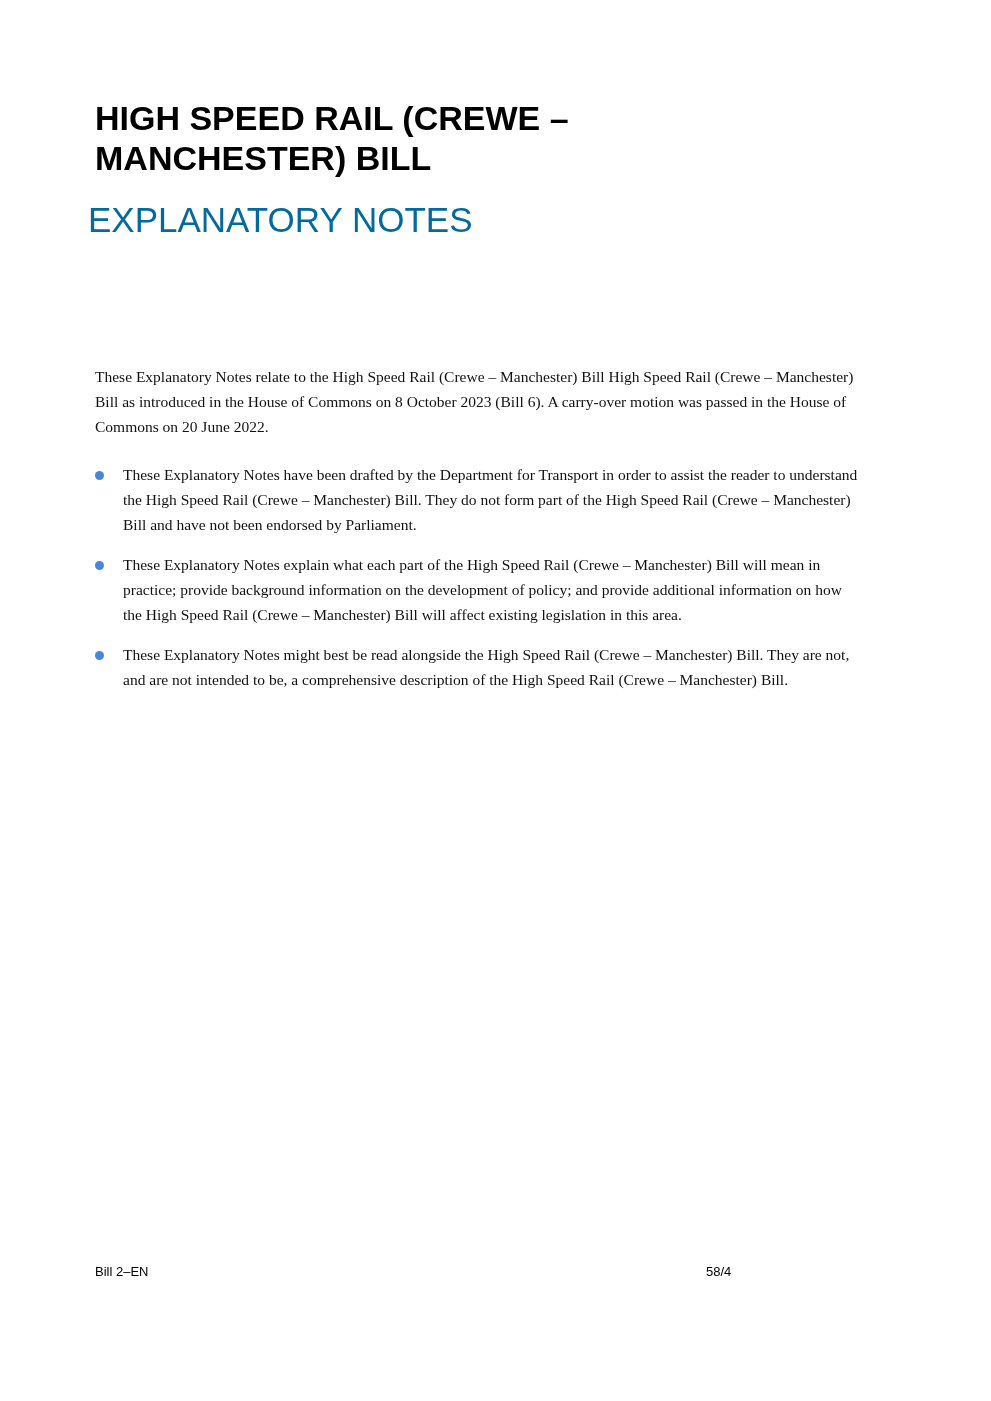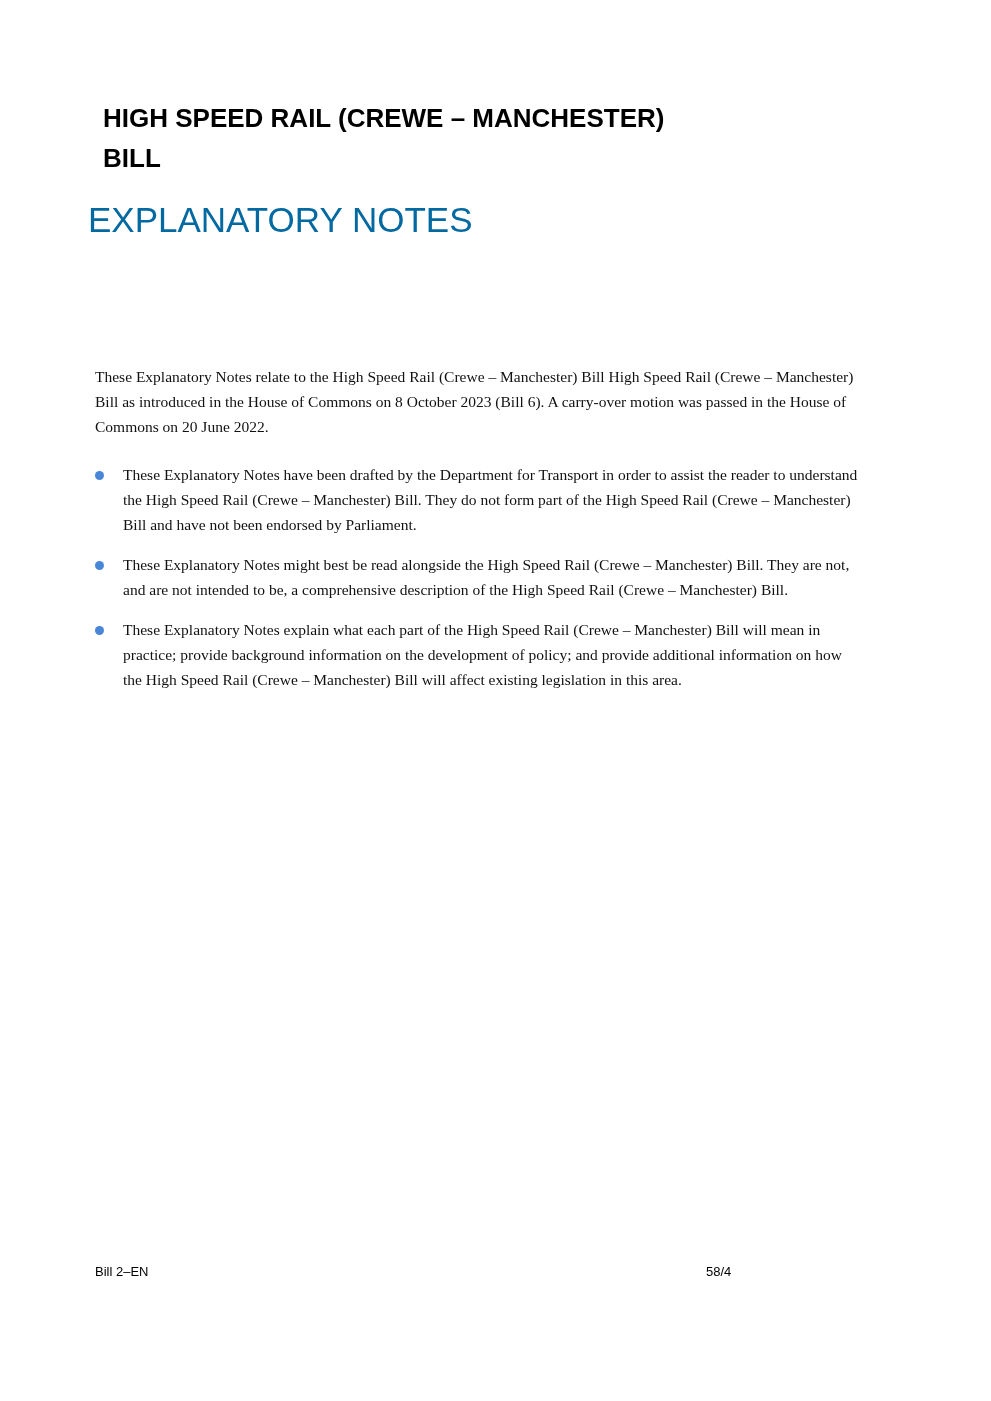--- a/index.html
+++ b/index.html
@@ -1,21 +1,21 @@
 <!DOCTYPE html>
 <html><head>
   <meta charset="utf-8">
   <style>
     html, body { margin: 0; padding: 0; background: #ffffff; }
     body { width: 991px; height: 1401px; position: relative; overflow: hidden; }
     .page { position: absolute; left: 0; top: 0; width: 991px; height: 1401px; background: #fff; }
     .title {
-      position: absolute; left: 103px; top: 98px; width: 600px;
+      position: absolute; left: 95px; top: 98px; width: 600px;
       font-family: "Liberation Sans", sans-serif; font-weight: bold;
-      font-size: 26px; line-height: 40px; color: #000; margin: 0;
+      font-size: 34px; line-height: 40px; color: #000; margin: 0;
     }
     .subtitle {
       position: absolute; left: 88px; top: 199px;
       font-family: "Liberation Sans", sans-serif; font-weight: normal;
       font-size: 35px; line-height: 42px; color: #0369a1; margin: 0;
     }
     .section-heading {
       position: absolute; left: 95px; top: 310px;
       font-family: "Liberation Sans", sans-serif; font-weight: bold;
       font-size: 24px; line-height: 32px; color: #0a78c8; margin: 0;
@@ -52,23 +52,23 @@
 
   <p class="intro body-text">These Explanatory Notes relate to the High Speed Rail (Crewe – Manchester) Bill High Speed Rail (Crewe – Manchester) Bill as introduced in the House of Commons on 8 October 2023 (Bill 6). A carry-over motion was passed in the House of Commons on 20 June 2022.</p>
 
   <ul class="bullets">
     <li class="bullet-item body-text">
       <span class="bullet-dot"></span>
       <span>These Explanatory Notes have been drafted by the Department for Transport in order to assist the reader to understand the High Speed Rail (Crewe – Manchester) Bill. They do not form part of the High Speed Rail (Crewe – Manchester) Bill and have not been endorsed by Parliament.</span>
     </li>
     <li class="bullet-item body-text">
       <span class="bullet-dot"></span>
-      <span>These Explanatory Notes might best be read alongside the High Speed Rail (Crewe – Manchester) Bill. They are not, and are not intended to be, a comprehensive description of the High Speed Rail (Crewe – Manchester) Bill.</span>
+      <span>These Explanatory Notes explain what each part of the High Speed Rail (Crewe – Manchester) Bill will mean in practice; provide background information on the development of policy; and provide additional information on how the High Speed Rail (Crewe – Manchester) Bill will affect existing legislation in this area.</span>
     </li>
     <li class="bullet-item body-text">
       <span class="bullet-dot"></span>
-      <span>These Explanatory Notes explain what each part of the High Speed Rail (Crewe – Manchester) Bill will mean in practice; provide background information on the development of policy; and provide additional information on how the High Speed Rail (Crewe – Manchester) Bill will affect existing legislation in this area.</span>
+      <span>These Explanatory Notes might best be read alongside the High Speed Rail (Crewe – Manchester) Bill. They are not, and are not intended to be, a comprehensive description of the High Speed Rail (Crewe – Manchester) Bill.</span>
     </li>
   </ul>
 
   <div class="footer footer-left">Bill 2–EN</div>
   <div class="footer footer-right">58/4</div>
 </div>
 
 </body></html>

